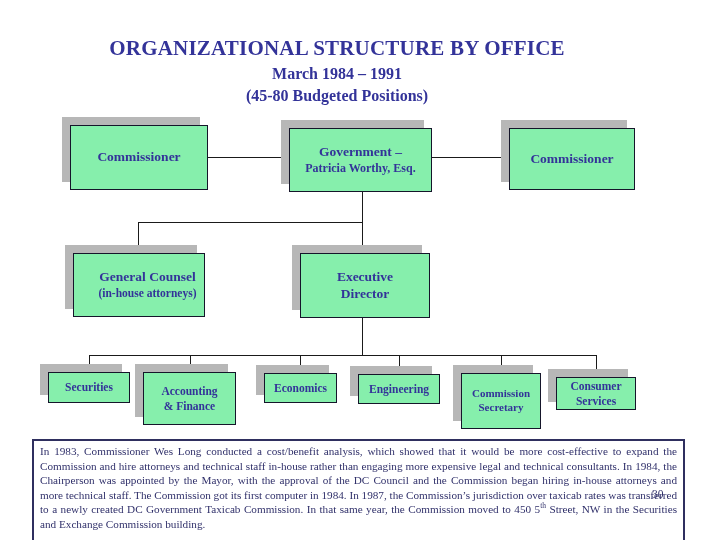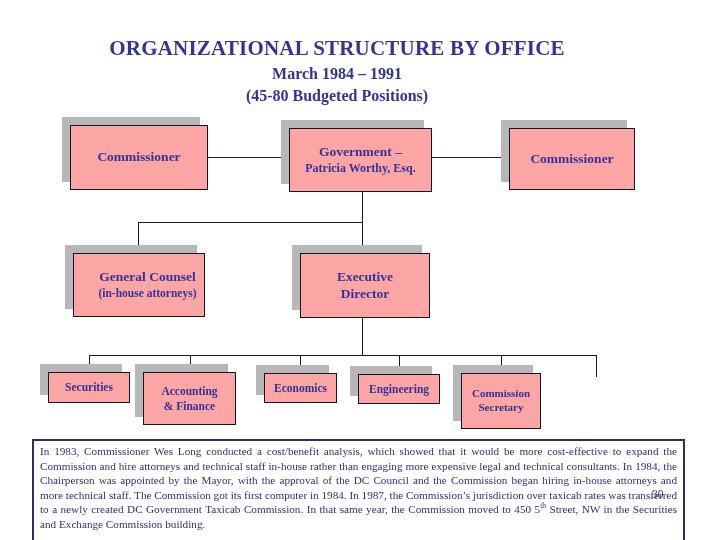--- a/index.html
+++ b/index.html
@@ -7,21 +7,21 @@
     position:relative;width:720px;height:540px;background:#fff;overflow:hidden;
     font-family:"Liberation Serif","DejaVu Serif",serif;
   }
   
   .titleblock{position:absolute;left:0;top:36px;width:674px;text-align:center;
     color:#333399;font-weight:bold;}
   .title{font-size:21px;letter-spacing:.2px;}
   .sub{font-size:16px;margin-top:4px;}
   
   .obox{
-    position:absolute;background:#fca5a5;border:1px solid #15152a;
+    position:absolute;background:#86efac;border:1px solid #15152a;
     box-shadow:-8px -8px 0 0 #b7b7b7;
     display:flex;flex-direction:column;align-items:center;justify-content:center;
     text-align:center;color:#333399;font-weight:bold;line-height:1.25;
     box-sizing:border-box;
   }
   .b-comm-l{left:70px;top:125px;width:138px;height:65px;font-size:13.5px;}
   .b-chair {left:289px;top:128px;width:143px;height:64px;}
   .b-chair .big{font-size:13.5px;}
   .b-chair .small{font-size:12px;margin-top:1px;}
   .b-comm-r{left:509px;top:128px;width:126px;height:62px;font-size:13.5px;}
@@ -104,20 +104,23 @@
   </div>
   <div class="obox b-eco">
     <span>Economics</span>
   </div>
   <div class="obox b-eng">
     <span>Engineering</span>
   </div>
   <div class="obox b-cs">
     <span>Commission Secretary</span>
   </div>
+  <div class="obox b-con">
+    <span>Consumer Services</span>
+  </div>
 
   <div class="footnote">
     <span>In 1983, Commissioner Wes Long conducted a cost/benefit analysis, which showed that it would be more cost-effective to expand the Commission and hire attorneys and technical staff in-house rather than engaging more expensive legal and technical consultants. In 1984, the Chairperson was appointed by the Mayor, with the approval of the DC Council and the Commission began hiring in-house attorneys and more technical staff. The Commission got its first computer in 1984. In 1987, the Commission’s jurisdiction over taxicab rates was transferred to a newly created DC Government Taxicab Commission. In that same year, the Commission moved to 450 5</span><sup>th</sup><span> Street, NW in the Securities and Exchange Commission building.</span>
   </div>
 
   <div class="pagenum">30</div>
 
 </div>
 
 </body></html>

